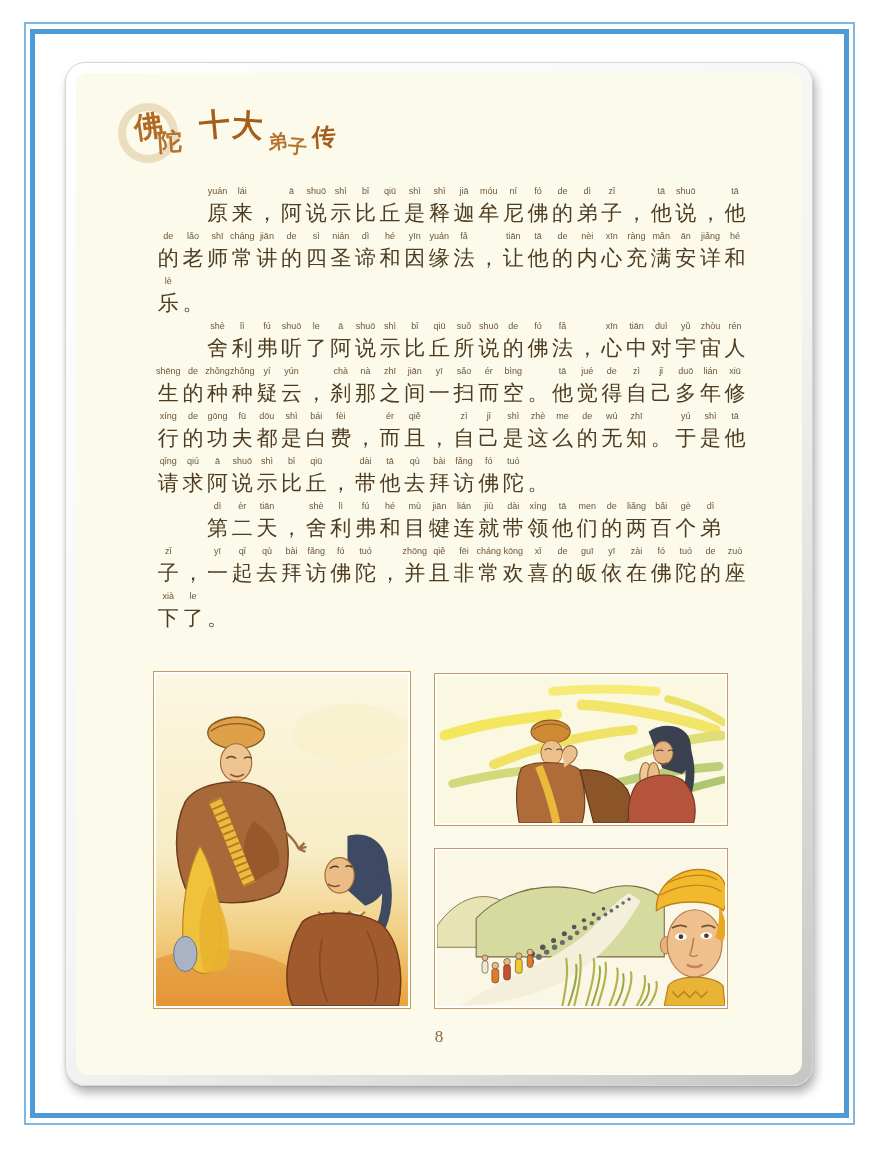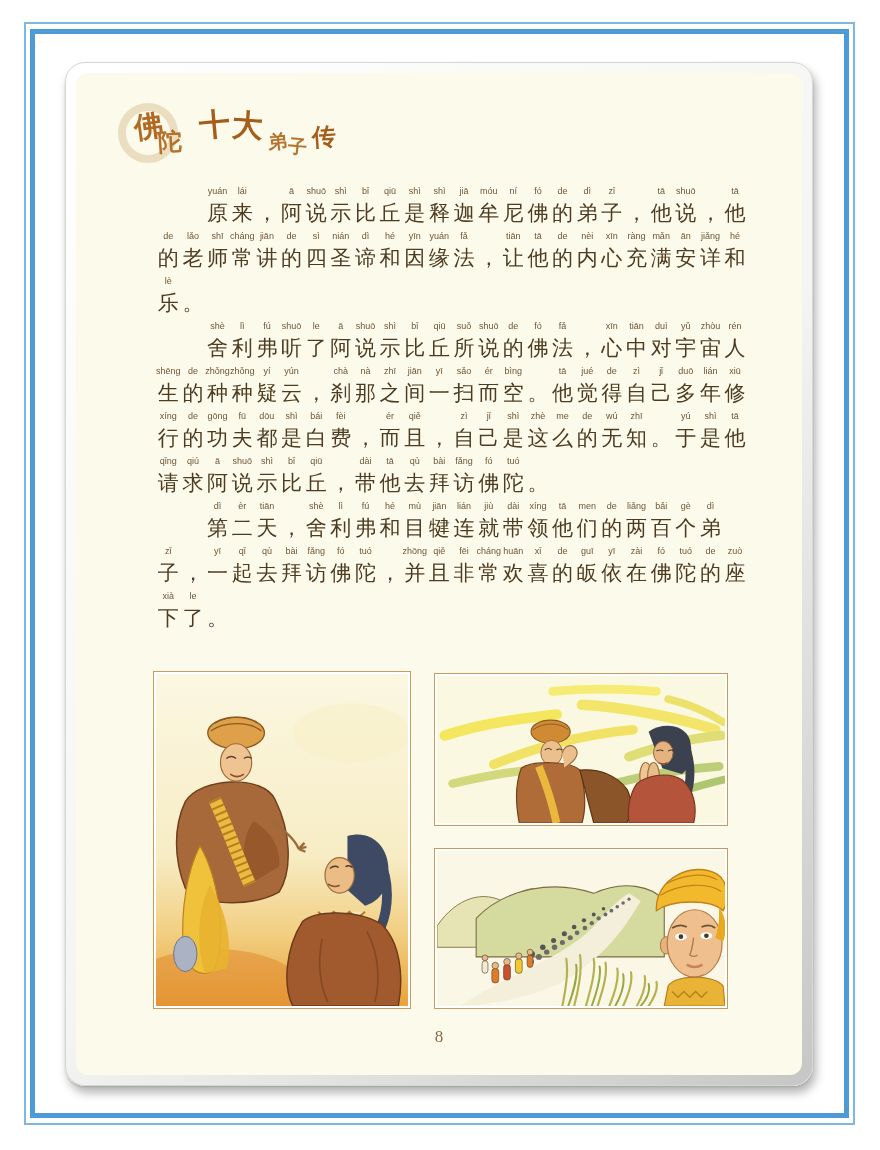--- a/index.html
+++ b/index.html
@@ -759,21 +759,21 @@
           </span>
           <span class="cell">
             <span class="py">fēi</span>
             <span class="hz">非</span>
           </span>
           <span class="cell">
             <span class="py">cháng</span>
             <span class="hz">常</span>
           </span>
           <span class="cell">
-            <span class="py">huān</span>
+            <span class="py">kōng</span>
             <span class="hz">欢</span>
           </span>
           <span class="cell">
             <span class="py">xǐ</span>
             <span class="hz">喜</span>
           </span>
           <span class="cell">
             <span class="py">de</span>
             <span class="hz">的</span>
           </span>

